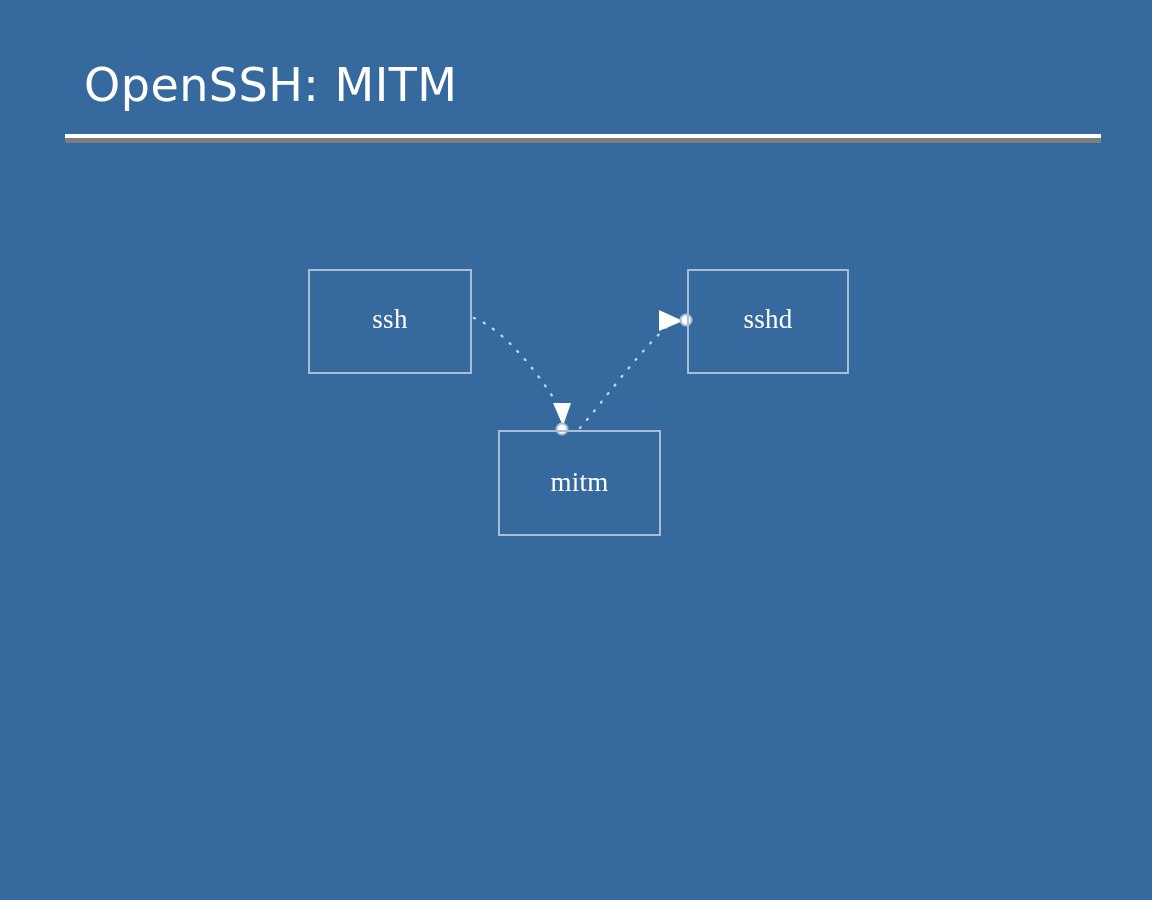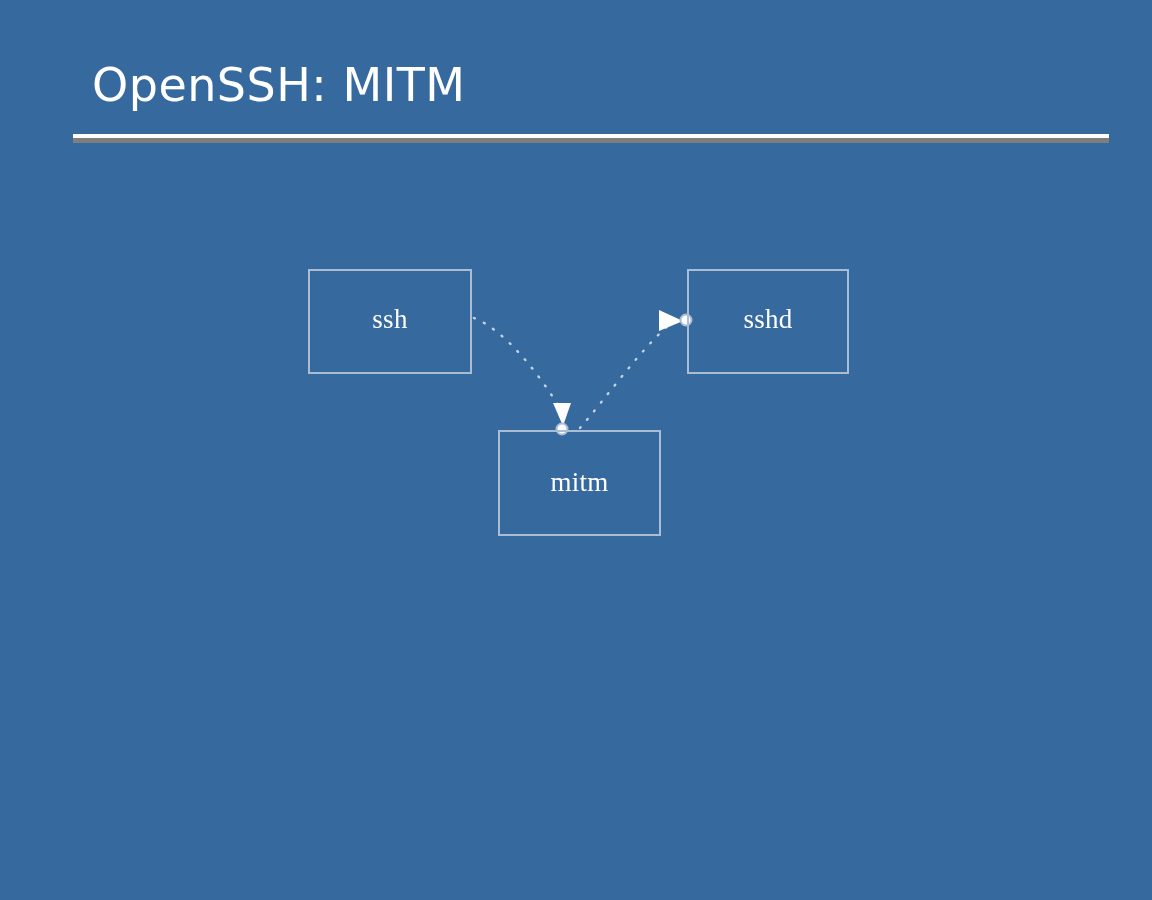--- a/index.html
+++ b/index.html
@@ -17,21 +17,21 @@
 
   #slide {
     position: absolute;
     inset: 0;
     background: #36699e;
   }
 
   
   .title-block {
     position: absolute;
-    left: 16px;
+    left: 8px;
     top: 0;
     width: 1032px;
     height: 160px;
   }
   .slide-title {
     position: absolute;
     left: 76px;
     top: 60px;
     font-family: "DejaVu Sans", sans-serif;
     font-size: 46px;

